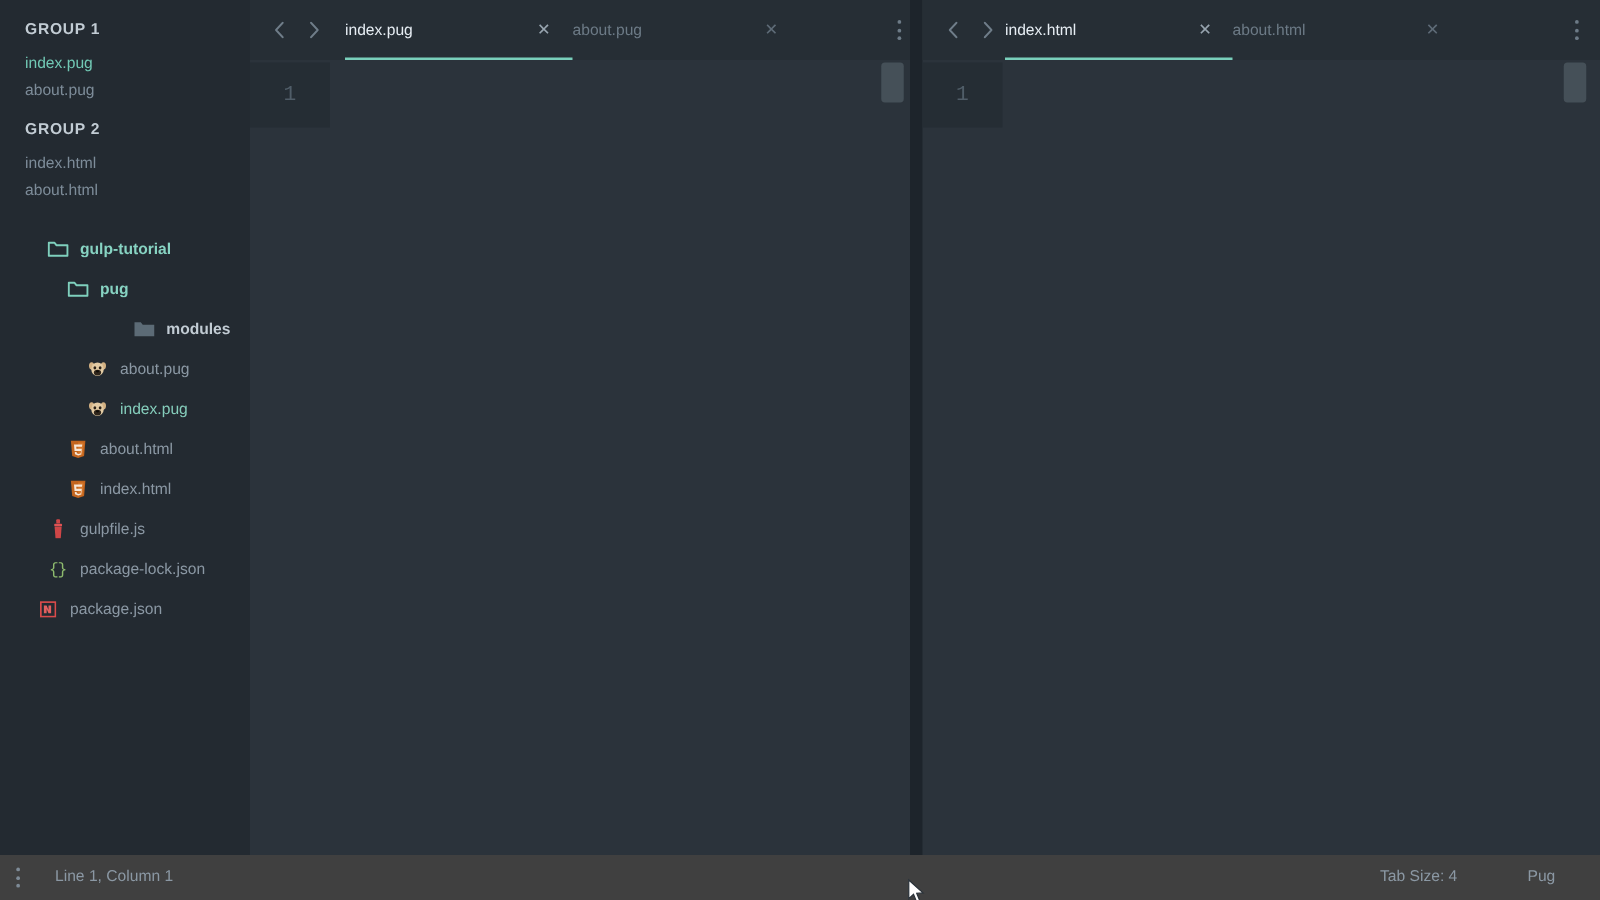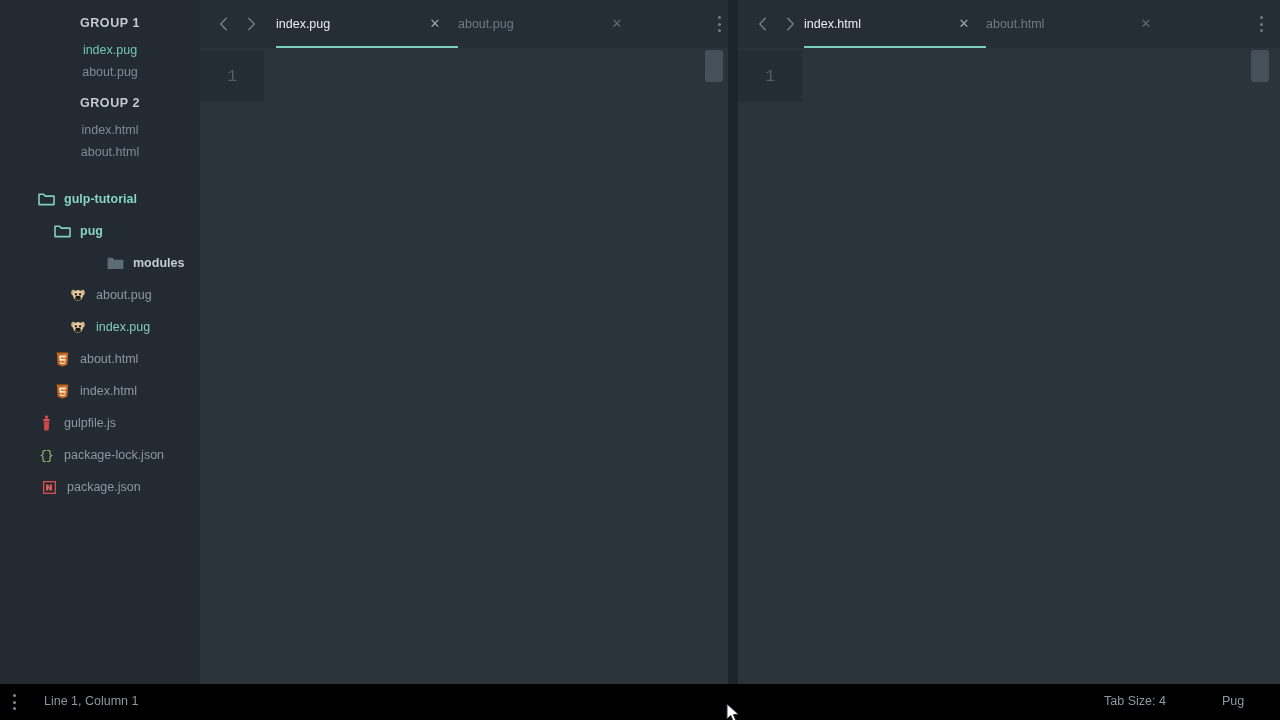--- a/index.html
+++ b/index.html
@@ -11,21 +11,20 @@
   }
 
   #app { position:relative; width:1280px; height:720px; }
 
   
   #sidebar {
     position:absolute; left:0; top:0; width:200px; height:684px;
     background:#232a31;
     padding-top:13px;
     overflow:hidden;
-    text-align:center;
   }
   .side-group-title {
     font-size:12.5px; font-weight:bold; letter-spacing:.6px;
     color:#c2ccd4; padding:0 0 0 20px; height:20px; line-height:20px;
     margin-bottom:6px;
   }
   .side-row {
     height:22px; line-height:22px; font-size:12.5px;
     padding-left:20px; color:#7d8c99;
     white-space:nowrap; overflow:hidden;
@@ -101,21 +100,21 @@
     font-family:"Liberation Mono", monospace;
   }
   .vscroll {
     position:absolute; width:18px; border-radius:3px;
     background:#455058;
   }
 
   
   #statusbar {
     position:absolute; left:0; bottom:0; width:1280px; height:36px;
-    background:#000000;
+    background:#404040;
     font-size:12.5px; color:#8b98a4;
   }
   #statusbar .sdots {
     position:absolute; left:8px; top:9px; width:12px; height:18px;
     display:flex; flex-direction:column; align-items:center;
     justify-content:space-between; padding:1px 0;
   }
   #statusbar .sdots i { width:3px; height:3px; border-radius:50%; background:#7e8b97; display:block; }
   .st-item { position:absolute; top:10px; white-space:nowrap; }
 
@@ -228,21 +227,21 @@
             </svg>
           </span>
           <span class="lbl">gulpfile.js</span>
         </div>
         <div class="tree-row file" style="padding-left: 36px;">
           <span class="ico">
             <span style="font-family:'Liberation Mono',monospace;font-size:13px;color:#8ebb6e;letter-spacing:-1px;">{}</span>
           </span>
           <span class="lbl">package-lock.json</span>
         </div>
-        <div class="tree-row file" style="padding-left: 39px;">
+        <div class="tree-row file" style="padding-left: 28px;">
           <span class="ico">
             <svg width="13" height="13" viewBox="0 0 13 13">
               <rect x="0.6" y="0.6" width="11.8" height="11.8" fill="none" stroke="#d94b4b" stroke-width="1.5"></rect>
               <path d="M3.1 9.6V3.4h2.2l1.5 3.6V3.4h2.1v6.2H6.8L5.3 6.1v3.5z" fill="#e26060"></path>
             </svg>
           </span>
           <span class="lbl">package.json</span>
         </div>
       </div>
   </div>

